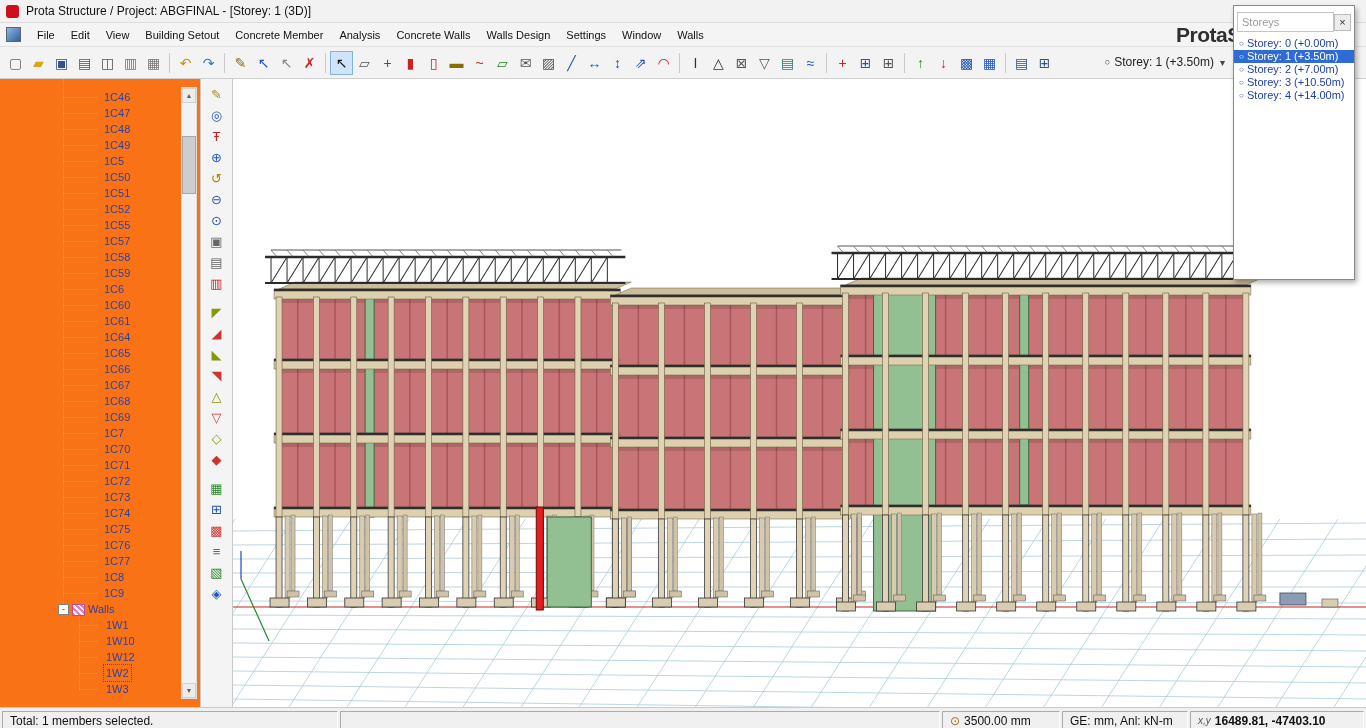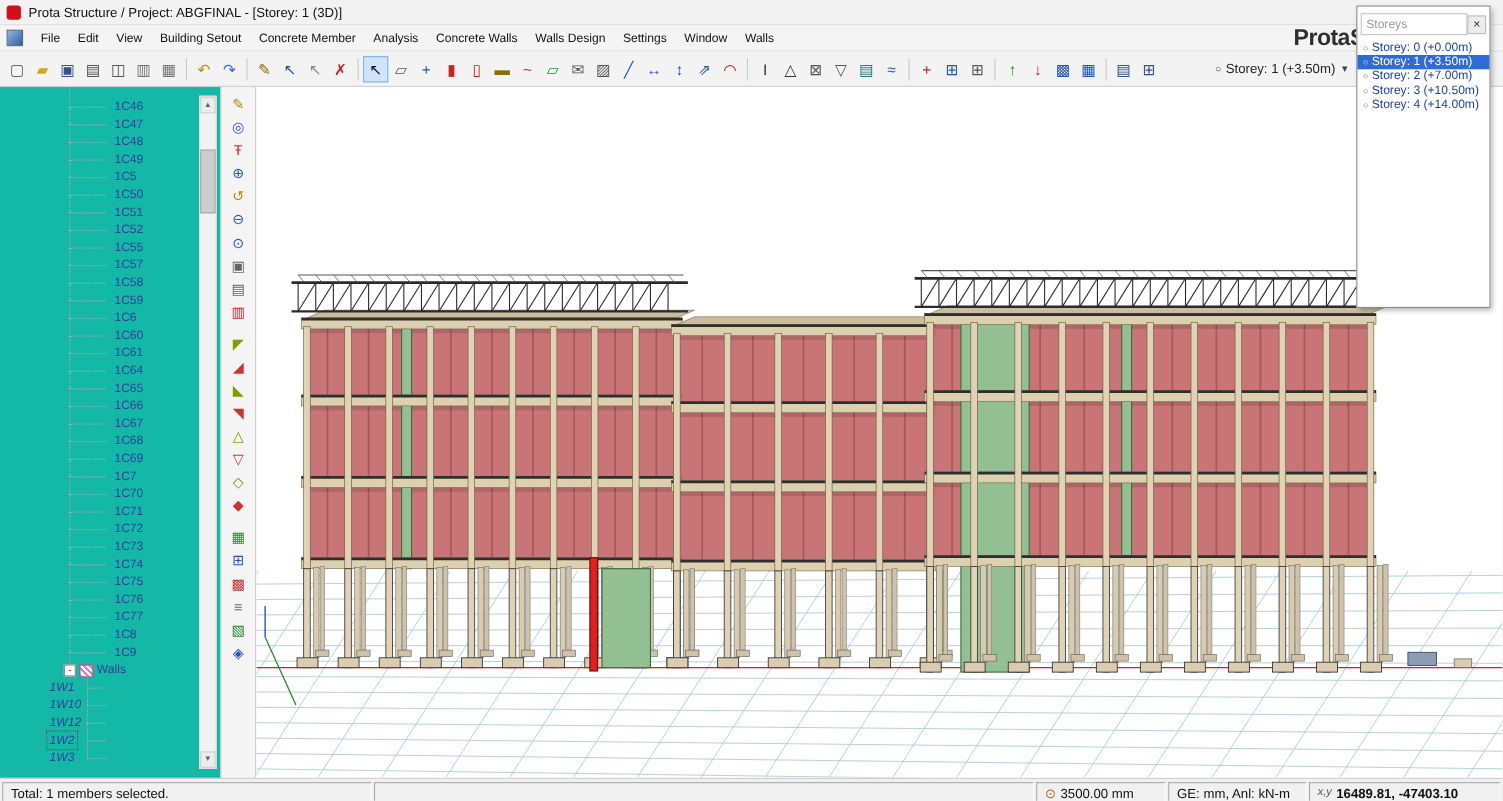--- a/index.html
+++ b/index.html
@@ -25,27 +25,27 @@
   .tb-sep{width:1px;height:20px;background:#c9c9c9;margin:0 4px;flex:0 0 auto;}
   .storey-dd{position:absolute;right:136px;top:4px;height:22px;display:flex;align-items:center;
     gap:4px;font-size:12px;color:#222;padding:0 5px;}
   .dd-bullet{font-size:9px;color:#333;}
   .dd-arrow{font-size:10px;color:#444;margin-left:2px;}
   
   .brand{position:absolute;top:23px;left:1176px;font-size:21px;font-weight:bold;
     color:#2f2f2f;z-index:3;letter-spacing:-0.5px;}
   
   .main{display:flex;height:628px;position:relative;z-index:1;}
-  .tree-panel{width:200px;background:#14b8a6;border-right:1px solid #c8c8c8;
+  .tree-panel{width:200px;background:#f97316;border-right:1px solid #c8c8c8;
     position:relative;overflow:hidden;font-size:11px;flex:0 0 auto;}
   .tree-list{position:absolute;inset:0;padding-top:10px;}
   .tree-row{height:16px;line-height:16px;position:relative;white-space:nowrap;color:#2f3f9f;}
   .c-row{padding-left:102px;}
   .c-row::before{content:"";position:absolute;left:63px;top:8px;width:34px;border-top:1px dotted #a8a8a8;}
-  .w-row{padding-left:43px;font-style:italic;}
+  .w-row{padding-left:104px;}
   .w-row::before{content:"";position:absolute;left:79px;top:8px;width:18px;border-top:1px dotted #a8a8a8;}
   .walls-row{padding-left:86px;}
   .expand-box{position:absolute;left:58px;top:3px;width:9px;height:9px;border:1px solid #848484;
     background:#fff;font-size:9px;line-height:8px;text-align:center;color:#333;}
   .wall-ico{position:absolute;left:72px;top:3px;width:11px;height:10px;border:1px solid #c05090;
     background:repeating-linear-gradient(45deg,#ee7ab8 0 2px,#ffffff 2px 4px);}
   .tree-label{display:inline-block;padding:0 2px;}
   .tree-label.focused{outline:1px dotted #555;}
   .guide{position:absolute;width:0;border-left:1px dotted #a8a8a8;}
   

